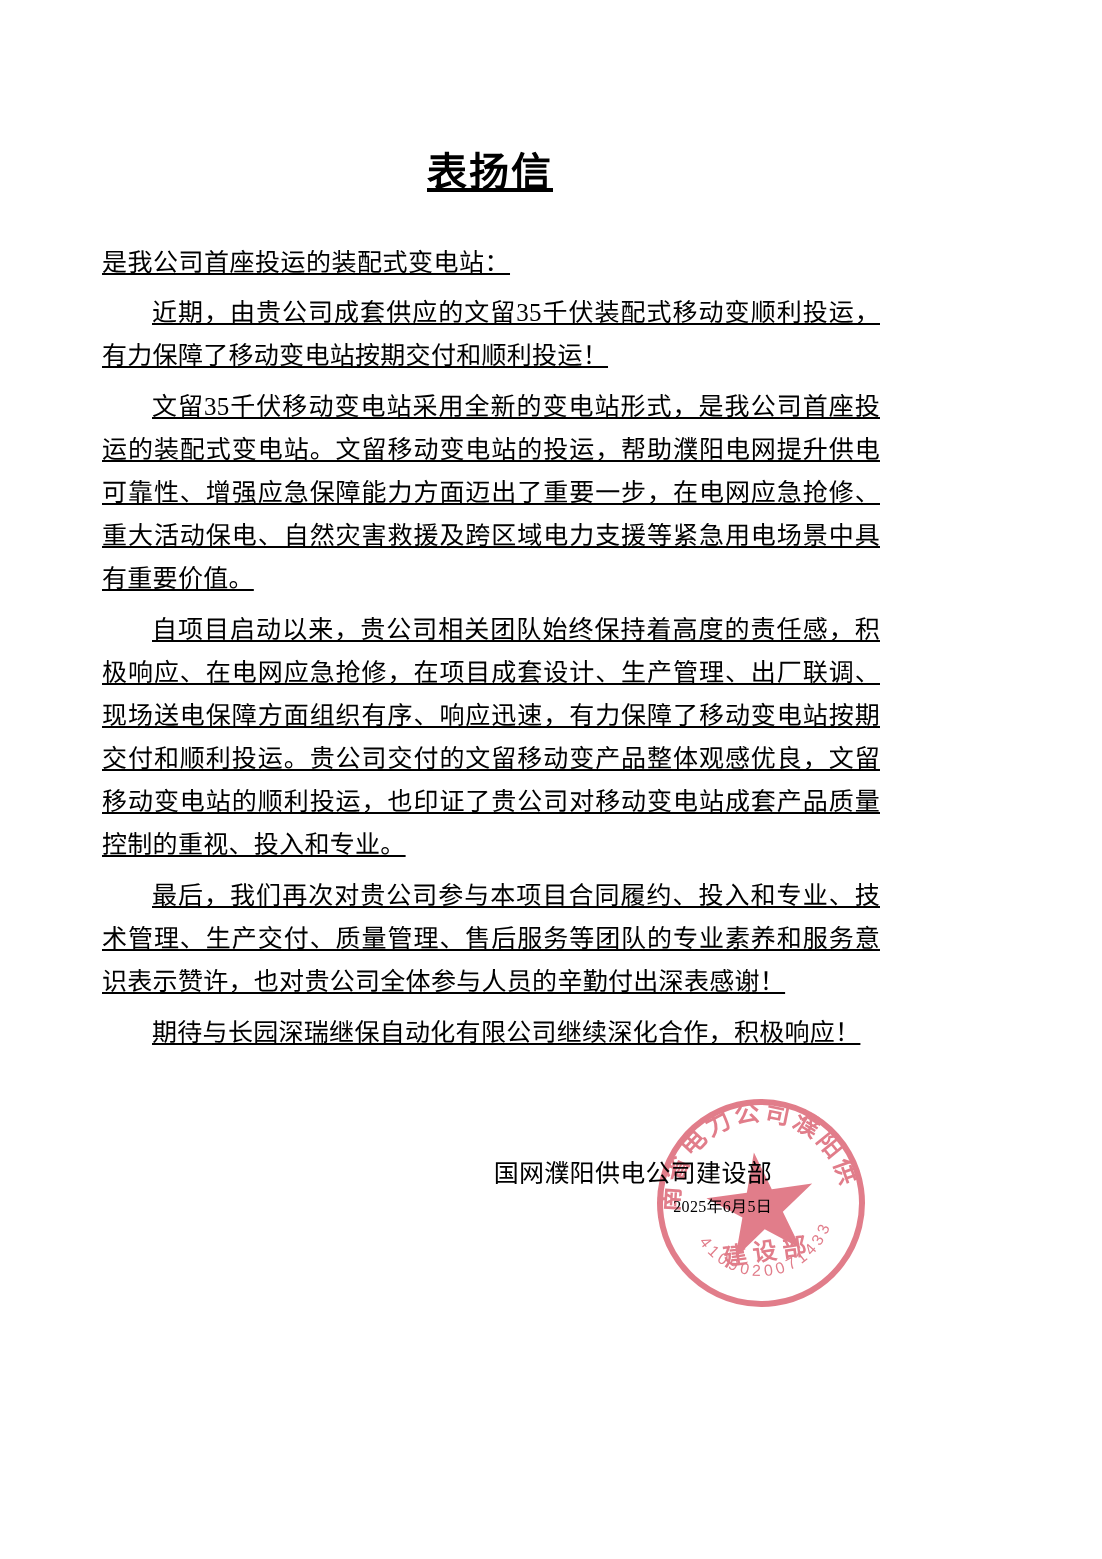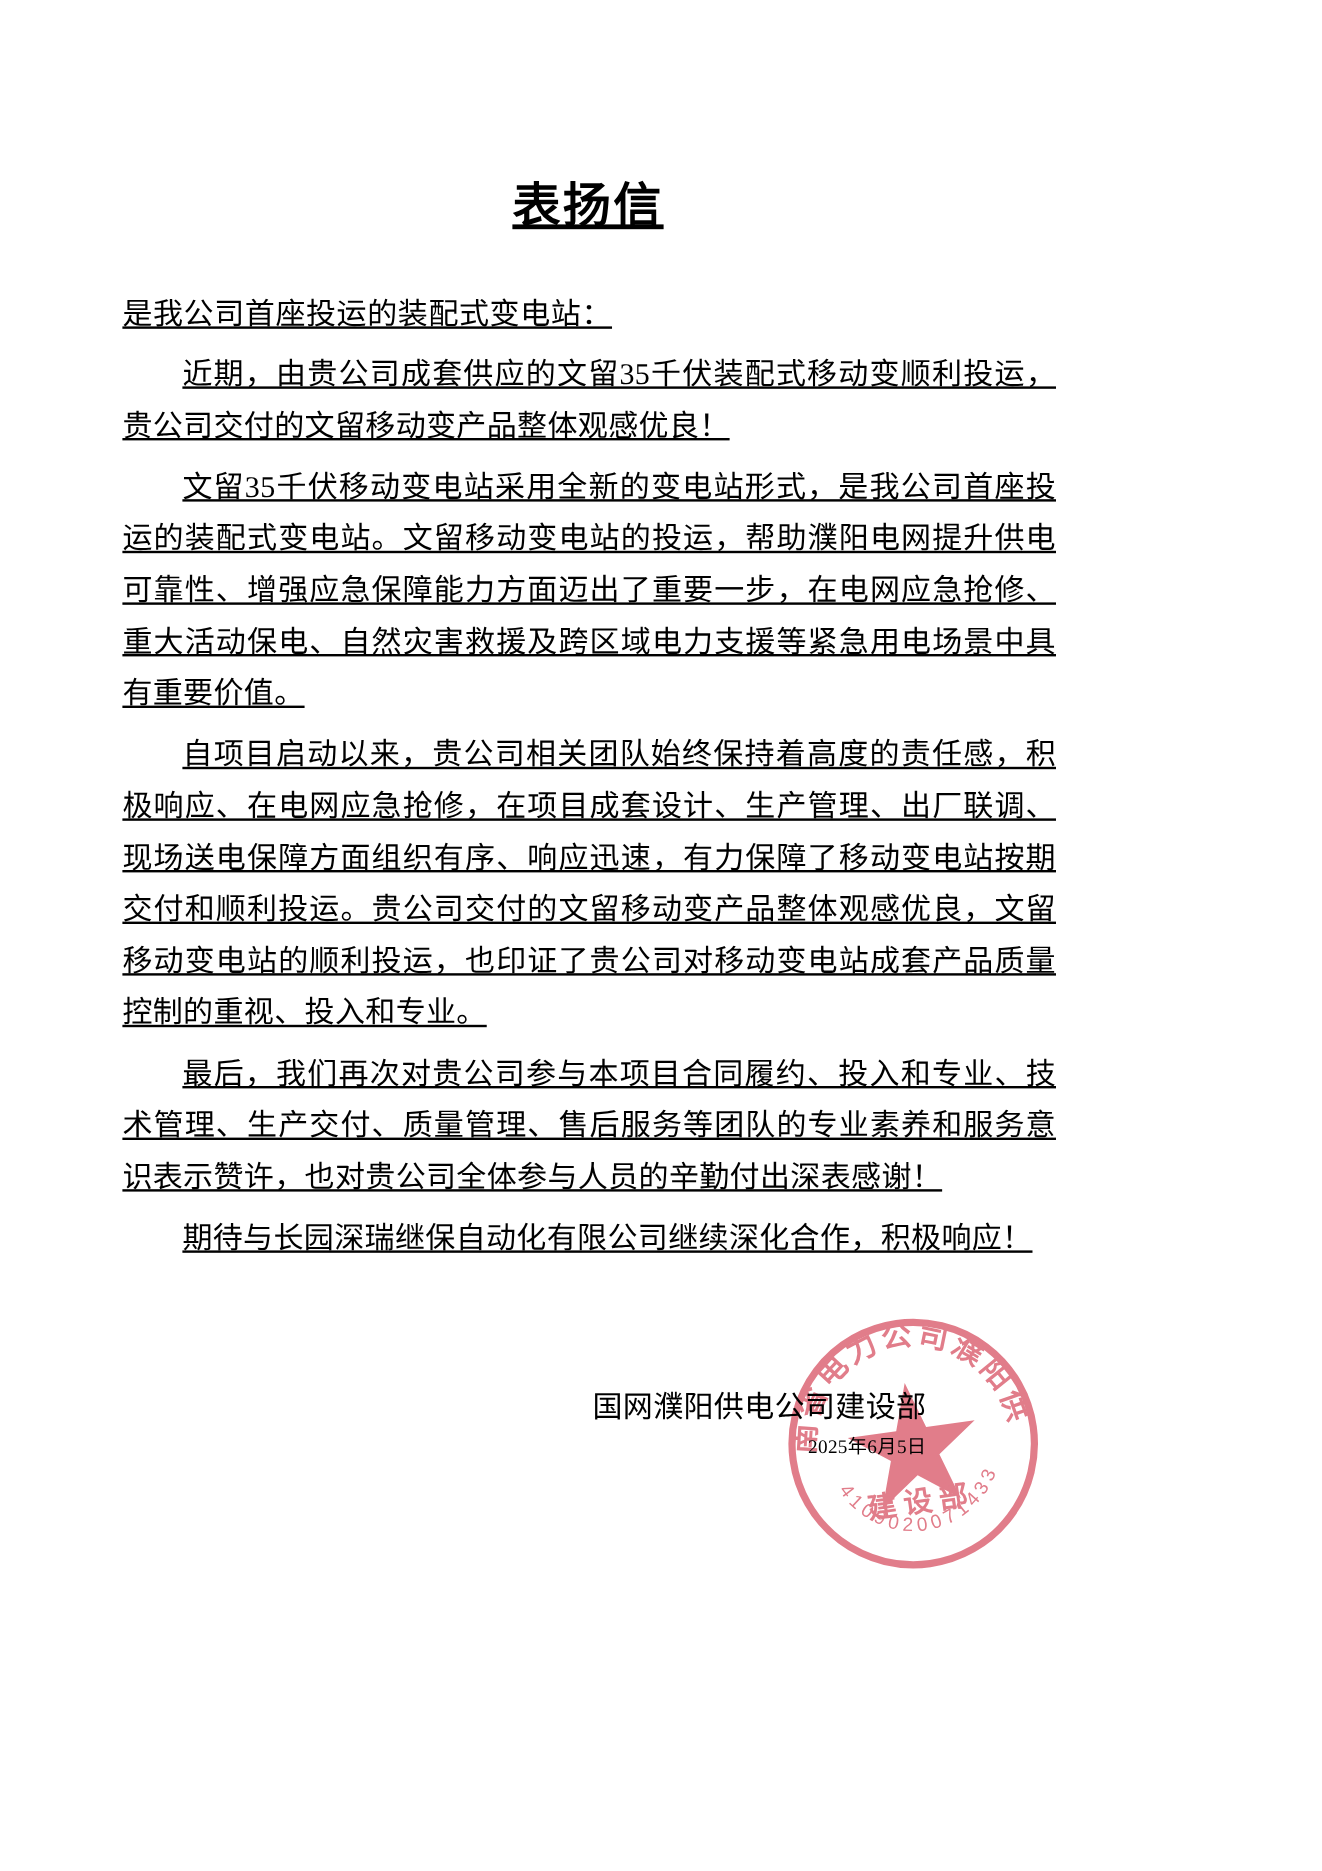--- a/index.html
+++ b/index.html
@@ -88,21 +88,21 @@
 <body>
 
 <div class="page">
 
   <h1 class="doc-title">表扬信</h1>
 
   <div class="body-block">
 
     <div class="salutation">是我公司首座投运的装配式变电站：</div>
 
-    <p class="para">近期，由贵公司成套供应的文留35千伏装配式移动变顺利投运，贵公司交付的文留移动变产品整体观感优良！</p>
+    <p class="para">近期，由贵公司成套供应的文留35千伏装配式移动变顺利投运，有力保障了移动变电站按期交付和顺利投运！</p>
     <p class="para">文留35千伏移动变电站采用全新的变电站形式，是我公司首座投运的装配式变电站。文留移动变电站的投运，帮助濮阳电网提升供电可靠性、增强应急保障能力方面迈出了重要一步，在电网应急抢修、重大活动保电、自然灾害救援及跨区域电力支援等紧急用电场景中具有重要价值。</p>
     <p class="para">自项目启动以来，贵公司相关团队始终保持着高度的责任感，积极响应、在电网应急抢修，在项目成套设计、生产管理、出厂联调、现场送电保障方面组织有序、响应迅速，有力保障了移动变电站按期交付和顺利投运。贵公司交付的文留移动变产品整体观感优良，文留移动变电站的顺利投运，也印证了贵公司对移动变电站成套产品质量控制的重视、投入和专业。</p>
     <p class="para">最后，我们再次对贵公司参与本项目合同履约、投入和专业、技术管理、生产交付、质量管理、售后服务等团队的专业素养和服务意识表示赞许，也对贵公司全体参与人员的辛勤付出深表感谢！</p>
     <p class="para">期待与长园深瑞继保自动化有限公司继续深化合作，积极响应！</p>
 
     <div class="signature-zone">
 
       <div class="seal">
         <svg width="222" height="222" viewBox="0 0 222 222" xmlns="http://www.w3.org/2000/svg">
           <defs>

